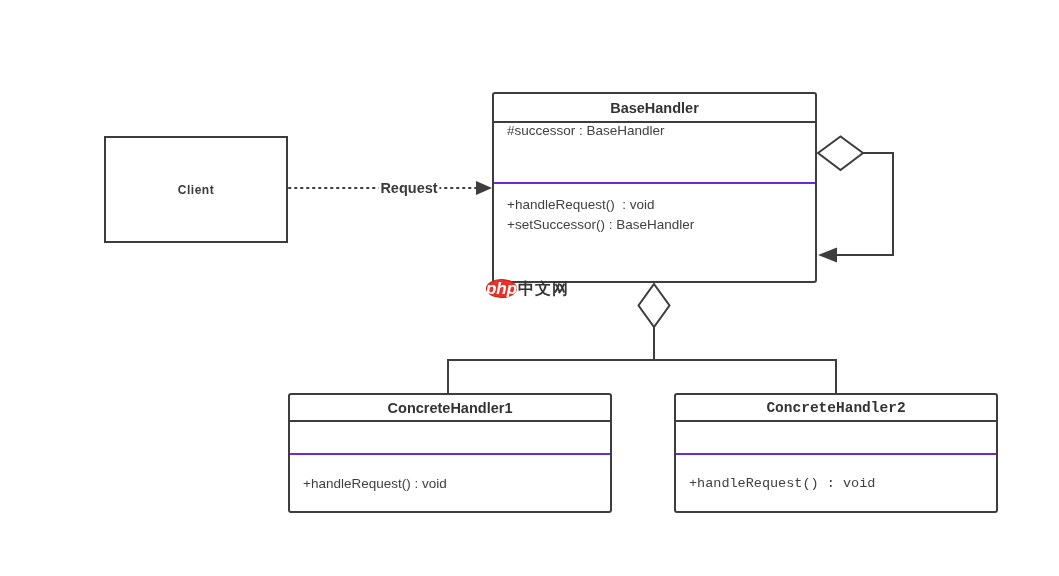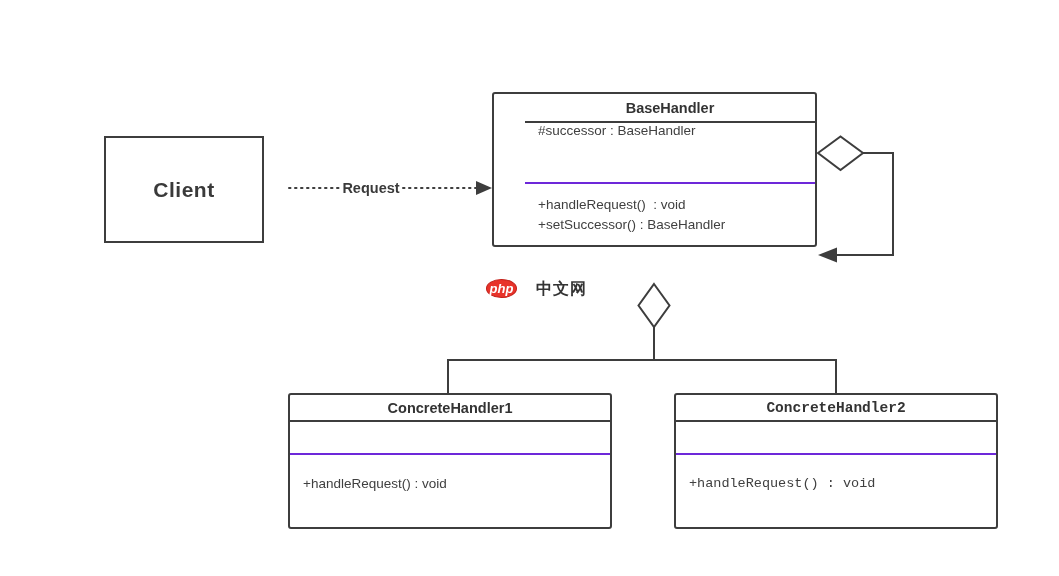--- a/index.html
+++ b/index.html
@@ -33,56 +33,56 @@
   }
   .uml-attrs { border-bottom: 2px solid #6d28d9; display: flex; align-items: flex-start; }
   .member {
     font-size: 13.5px;
     color: #404040;
     padding-left: 13px;
     white-space: pre;
   }
 
   
-  #base-handler { left: 492px; top: 92px; width: 325px; height: 155px; padding-left: 31px; }
+  #base-handler { left: 492px; top: 92px; width: 325px; height: 191px; }
   #base-handler .uml-title { height: 29px; }
   #base-handler .uml-attrs { height: 61px; }
   #base-handler .uml-methods { padding-top: 11px; }
   #base-handler .uml-methods .member { line-height: 20px; }
 
   
-  .concrete { width: 324px; height: 136px; top: 393px; }
+  .concrete { width: 324px; height: 120px; top: 393px; }
   #concrete-handler-1 { left: 288px; }
   #concrete-handler-2 { left: 674px; font-family: Liberation Mono, monospace; }
   .concrete .uml-title { height: 27px; }
   .concrete .uml-attrs { height: 33px; }
   .concrete .uml-methods { height: 56px; display: flex; align-items: center; }
 
   
   #client-box {
     position: absolute;
-    left: 104px; top: 136px; width: 160px; height: 107px;
+    left: 104px; top: 136px; width: 184px; height: 107px;
     background: #ffffff;
     border: 2px solid #3d3d3d;
     display: flex; align-items: center; justify-content: center;
-    font-weight: bold; font-size: 21px; color: #3a3a3a;
+    font-weight: bold; font-size: 12px; color: #3a3a3a;
     letter-spacing: 0.5px;
     z-index: 1;
   }
 
   
   #connectors {
     position: absolute; left: 0; top: 0;
     z-index: 2; pointer-events: none;
   }
 
   
   #request-label {
     position: absolute;
-    left: 371px; top: 188px;
+    left: 409px; top: 188px;
     transform: translate(-50%, -50%);
     background: #ffffff;
     padding: 0 2px;
     font-weight: bold;
     font-size: 14.5px;
     color: #3a3a3a;
     z-index: 3;
   }
 
   
@@ -94,25 +94,25 @@
   }
   .wm-pill {
     width: 31px; height: 19px;
     background: #e8332a;
     border: 1px solid #c21f18;
     border-radius: 50%;
     display: flex; align-items: center; justify-content: center;
     color: #ffffff;
     font-style: italic;
     font-weight: bold;
-    font-size: 13px;
+    font-size: 17px;
     line-height: 1;
   }
   .wm-site {
-    margin-left: 19px;
+    margin-left: 1px;
     font-size: 16px;
     font-weight: 800;
     color: #333333;
     letter-spacing: 1px;
     line-height: 1;
   }
 </style>
 </head>
 <body>
 

